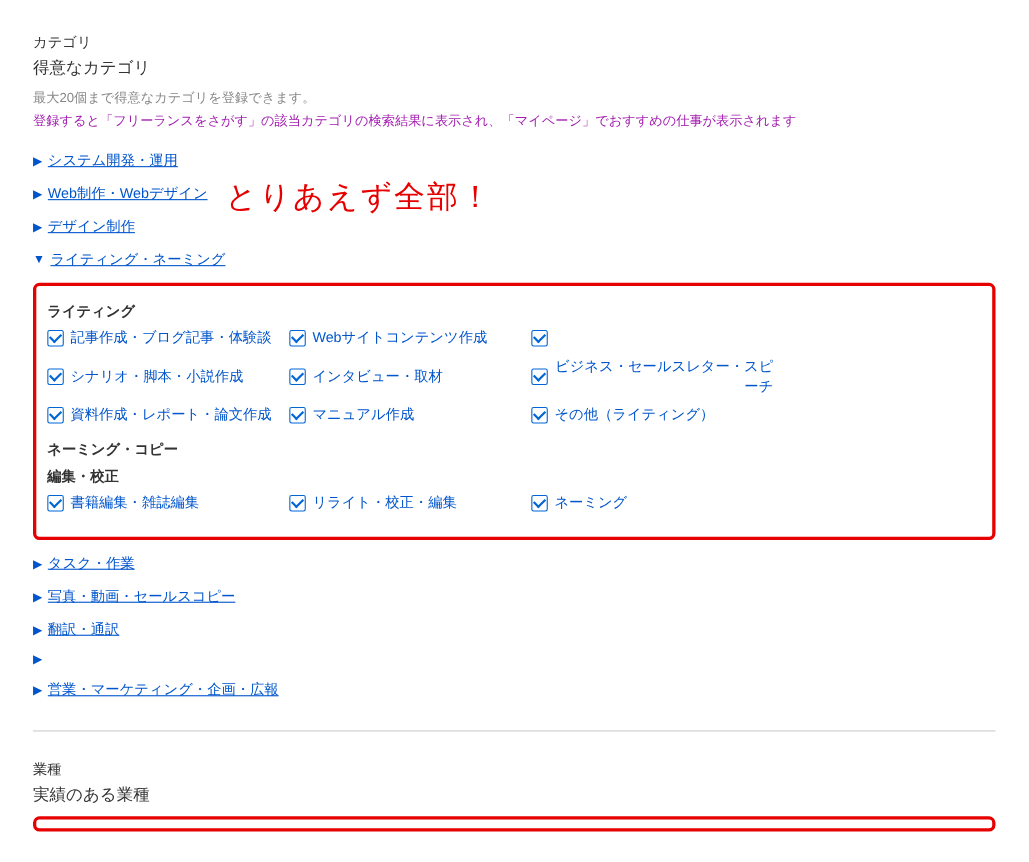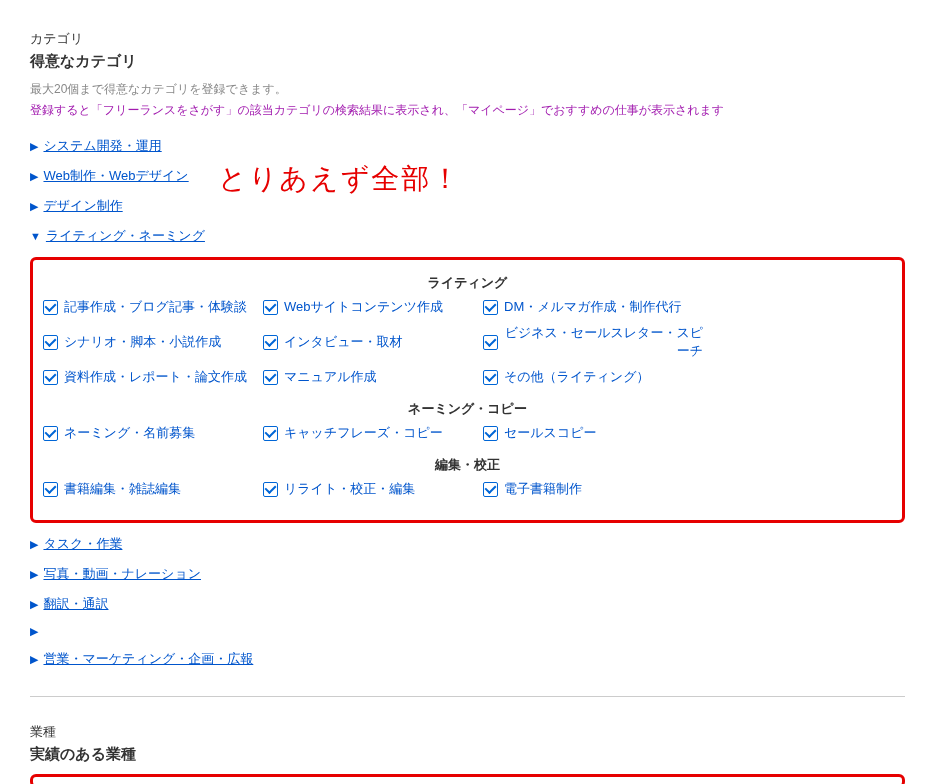--- a/index.html
+++ b/index.html
@@ -10,21 +10,21 @@
     font-size: 13px;
     color: #333;
     background: #fff;
     width: 935px;
   }
   .section-label {
     font-size: 13px;
     margin-bottom: 4px;
   }
   .section-title {
-    font-weight: bold;
+    font-weight: normal;
     font-size: 15px;
     margin-bottom: 10px;
   }
   .note {
     font-size: 12px;
     color: #888;
     margin-bottom: 4px;
   }
   .note2 {
     font-size: 12px;
@@ -43,41 +43,40 @@
     margin-right: 5px;
   }
   .cat-link .label {
     color: #0055cc;
     text-decoration: underline;
     cursor: pointer;
     text-align: center;
   }
   .annotation {
     position: absolute;
-    left: 218px;
+    left: 205px;
     top: 160px;
     font-size: 28px;
     color: #e60000;
     font-weight: normal;
     letter-spacing: 2px;
     pointer-events: none;
   }
   .expanded-box {
     border: 3px solid #e60000;
     border-radius: 6px;
     padding: 8px 10px 10px 10px;
     margin-bottom: 12px;
   }
   .sub-title {
     font-weight: bold;
     font-size: 13px;
     margin-top: 6px;
     margin-bottom: 6px;
     color: #333;
-    text-align: center;
   }
   .check-grid {
     display: flex;
     flex-wrap: wrap;
     margin-bottom: 4px;
     text-align: right;
   }
   .check-item {
     display: flex;
     align-items: center;
@@ -159,21 +158,20 @@
       <div class="check-item">
         <span class="checkbox"></span>
         <span class="check-label">記事作成・ブログ記事・体験談</span>
       </div>
       <div class="check-item">
         <span class="checkbox"></span>
         <span class="check-label">Webサイトコンテンツ作成</span>
       </div>
       <div class="check-item">
         <span class="checkbox"></span>
-        <span class="check-label">DM・メルマガ作成・制作代行</span>
       </div>
       <div class="check-item">
         <span class="checkbox"></span>
         <span class="check-label">シナリオ・脚本・小説作成</span>
       </div>
       <div class="check-item">
         <span class="checkbox"></span>
         <span class="check-label">インタビュー・取材</span>
       </div>
       <div class="check-item">
@@ -187,59 +185,45 @@
       <div class="check-item">
         <span class="checkbox"></span>
         <span class="check-label">マニュアル作成</span>
       </div>
       <div class="check-item">
         <span class="checkbox"></span>
         <span class="check-label">その他（ライティング）</span>
       </div>
     </div>
     <div class="sub-title">ネーミング・コピー</div>
-    <div class="check-grid">
-      <div class="check-item">
-        <span class="checkbox"></span>
-        <span class="check-label">ネーミング・名前募集</span>
-      </div>
-      <div class="check-item">
-        <span class="checkbox"></span>
-        <span class="check-label">キャッチフレーズ・コピー</span>
-      </div>
-      <div class="check-item">
-        <span class="checkbox"></span>
-        <span class="check-label">セールスコピー</span>
-      </div>
-    </div>
     <div class="sub-title">編集・校正</div>
     <div class="check-grid">
       <div class="check-item">
         <span class="checkbox"></span>
         <span class="check-label">書籍編集・雑誌編集</span>
       </div>
       <div class="check-item">
         <span class="checkbox"></span>
         <span class="check-label">リライト・校正・編集</span>
       </div>
       <div class="check-item">
         <span class="checkbox"></span>
-        <span class="check-label">電子書籍制作</span>
+        <span class="check-label">ネーミング</span>
       </div>
     </div>
   </div>
 
 <div id="cats-after">
     <div class="cat-link">
       <span class="arrow">▶</span>
       <span class="label">タスク・作業</span>
     </div>
     <div class="cat-link">
       <span class="arrow">▶</span>
-      <span class="label">写真・動画・ナレーション</span>
+      <span class="label">写真・動画・セールスコピー</span>
     </div>
     <div class="cat-link">
       <span class="arrow">▶</span>
       <span class="label">翻訳・通訳</span>
     </div>
     <div class="cat-link">
       <span class="arrow">▶</span>
     </div>
     <div class="cat-link">
       <span class="arrow">▶</span>

